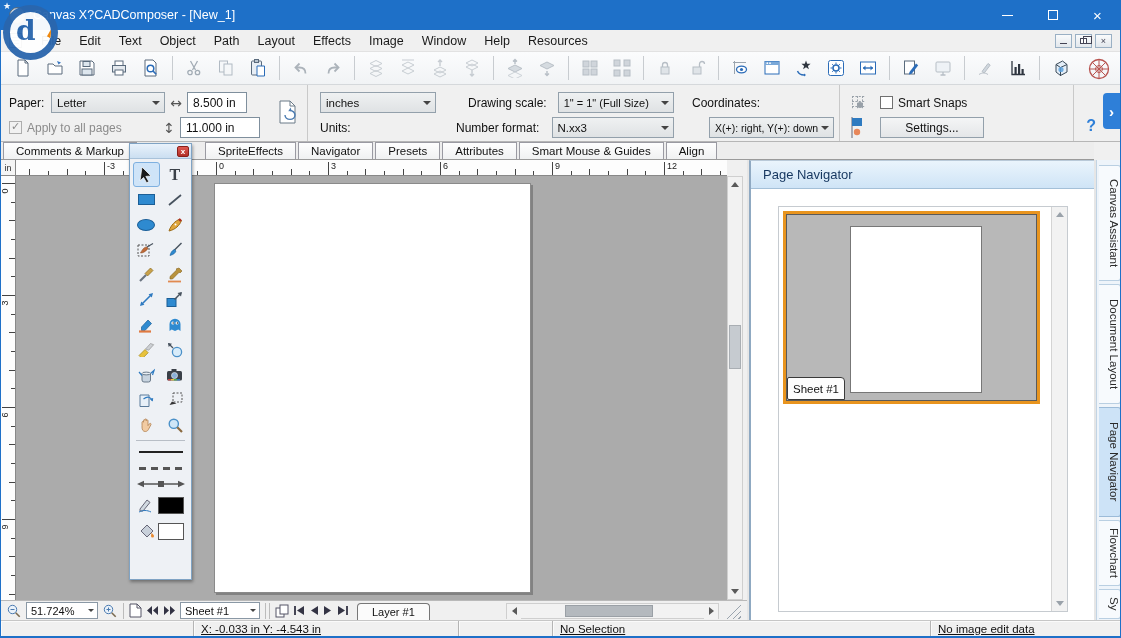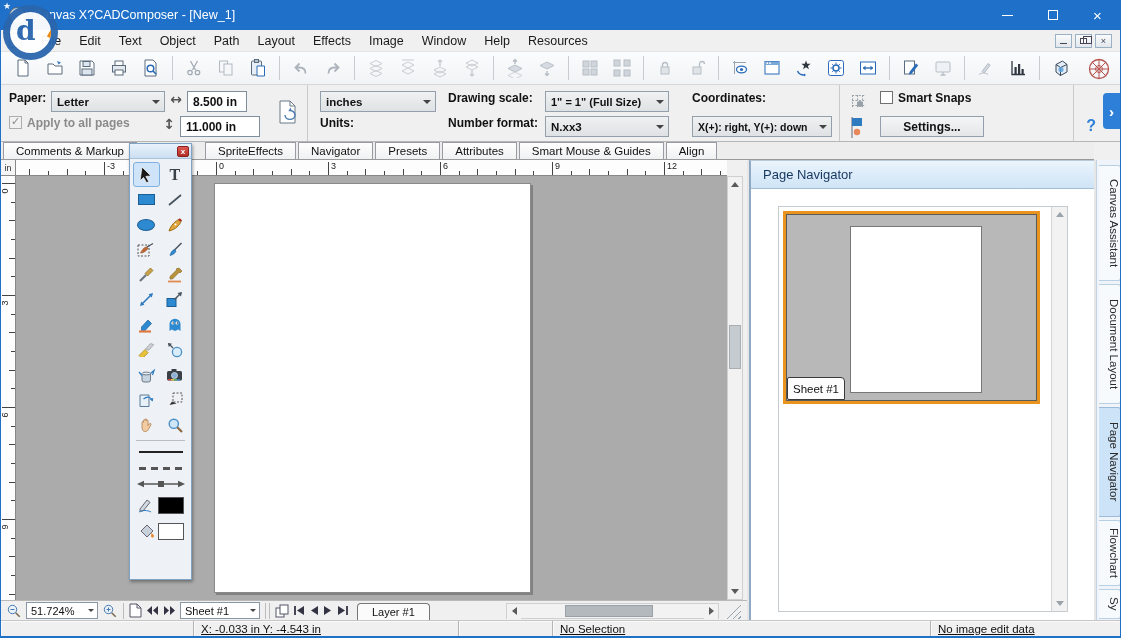--- a/index.html
+++ b/index.html
@@ -31,21 +31,21 @@
   
   .toolbar{position:absolute;left:0;top:52px;width:100%;height:33px;background:linear-gradient(#fbfcfd,#f1f3f5);border-bottom:1px solid #d5d8db;display:flex;align-items:center;padding-left:6px;}
   .tb-icon{width:26px;height:26px;display:flex;align-items:center;justify-content:center;margin:0 3px;}
   .tb-sep{width:1px;height:24px;background:#c8ccd0;margin:0 5px;}
   .tb-logo{position:absolute;right:8px;top:4px;width:26px;height:26px;display:flex;align-items:center;justify-content:center;}
 
   
   .propbar{position:absolute;left:0;top:85px;width:100%;height:57px;background:#f0f0f0;border-bottom:1px solid #b6b6b6;display:flex;}
   .psec{height:100%;padding-top:6px;position:relative;}
   .psec + .psec{border-left:1px solid #c9c9c9;}
-  .prow{display:flex;align-items:flex-start;height:23px;margin-bottom:2px;font-weight:bold;}
+  .prow{display:flex;align-items:center;height:23px;margin-bottom:2px;}
   .plabel{font-size:12px;color:#111;}
   .plabel.gray{color:#8b8b8b;}
   .combo{height:21px;background:linear-gradient(#eff1f2,#dfe2e4);border:1px solid #93a0ab;display:flex;align-items:center;padding:0 16px 0 5px;position:relative;font-size:11.5px;white-space:nowrap;overflow:hidden;}
   .combo .carr{position:absolute;right:4px;top:8px;width:0;height:0;border:4px solid transparent;border-top-color:#444;}
   .tinput{height:21px;background:#fff;border:1px solid #7f8f9d;display:flex;align-items:center;padding:0 5px;font-size:12px;}
   .dimicon{width:22px;text-align:center;font-size:14px;color:#555;font-family:"DejaVu Sans",sans-serif;}
   .checkbox{width:13px;height:13px;background:#fff;border:1px solid #707070;margin-right:5px;position:relative;flex:none;}
   .checkbox.checked.disabled{background:#f1f1f1;border-color:#adadad;}
   .checkbox.checked:after{content:"\2713";position:absolute;left:1px;top:-2px;font-size:11px;color:#8a8a8a;}
   .rotate-slot{position:absolute;right:8px;top:14px;}
@@ -432,40 +432,40 @@
               <span>inches</span>
               <span class="carr"></span>
             </div>
           </div>
         <div class="prow">
             <span class="plabel">Units:</span>
           </div>
       </div>
       <div style="width:226px;">
         <div class="prow">
-            <span class="plabel" style="width:97px;">Drawing scale:</span>
+            <span class="plabel" style="width:97px;margin-left:20px;">Drawing scale:</span>
           <div class="combo" style="width:124px;font-size:11px;">
               <span>1" = 1"  (Full Size)</span>
               <span class="carr"></span>
             </div>
           </div>
         <div class="prow">
-            <span class="plabel" style="width:97px;">Number format:</span>
+            <span class="plabel" style="width:97px;margin-left:8px;">Number format:</span>
           <div class="combo" style="width:124px;">
               <span>N.xx3</span>
               <span class="carr"></span>
             </div>
           </div>
       </div>
       <div style="width:160px;padding-left:18px;">
         <div class="prow">
             <span class="plabel">Coordinates:</span>
           </div>
         <div class="prow">
-            <div class="combo" style="width:140px;font-size:10.5px;">
+            <div class="combo" style="width:140px;font-size:10.5px;margin-left:17px;">
               <span>X(+): right, Y(+): down</span>
               <span class="carr"></span>
             </div>
           </div>
       </div>
     </div>
     <div class="psec" style="width:234px;padding-left:8px;display:flex;">
       <div style="width:32px;">
         <div class="prow">
             <svg width="22" height="22">

